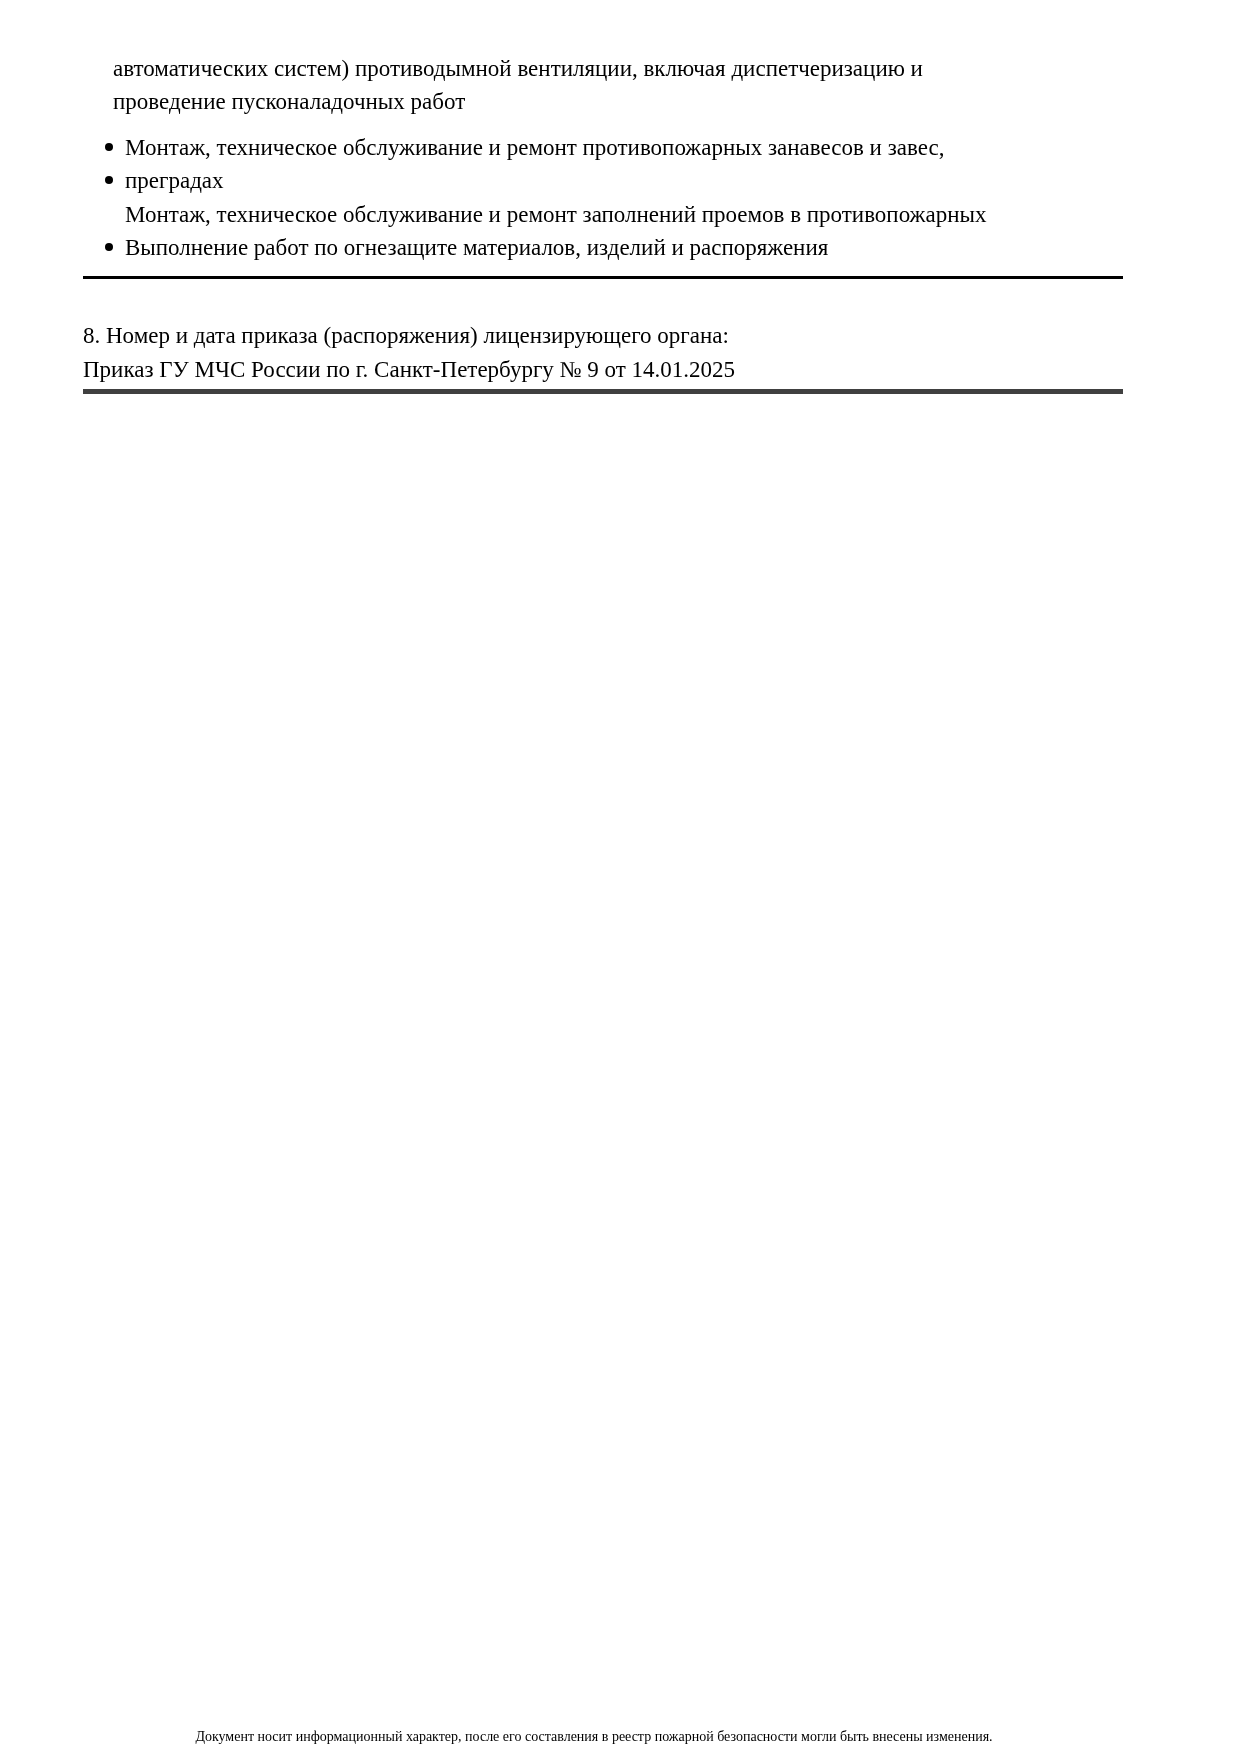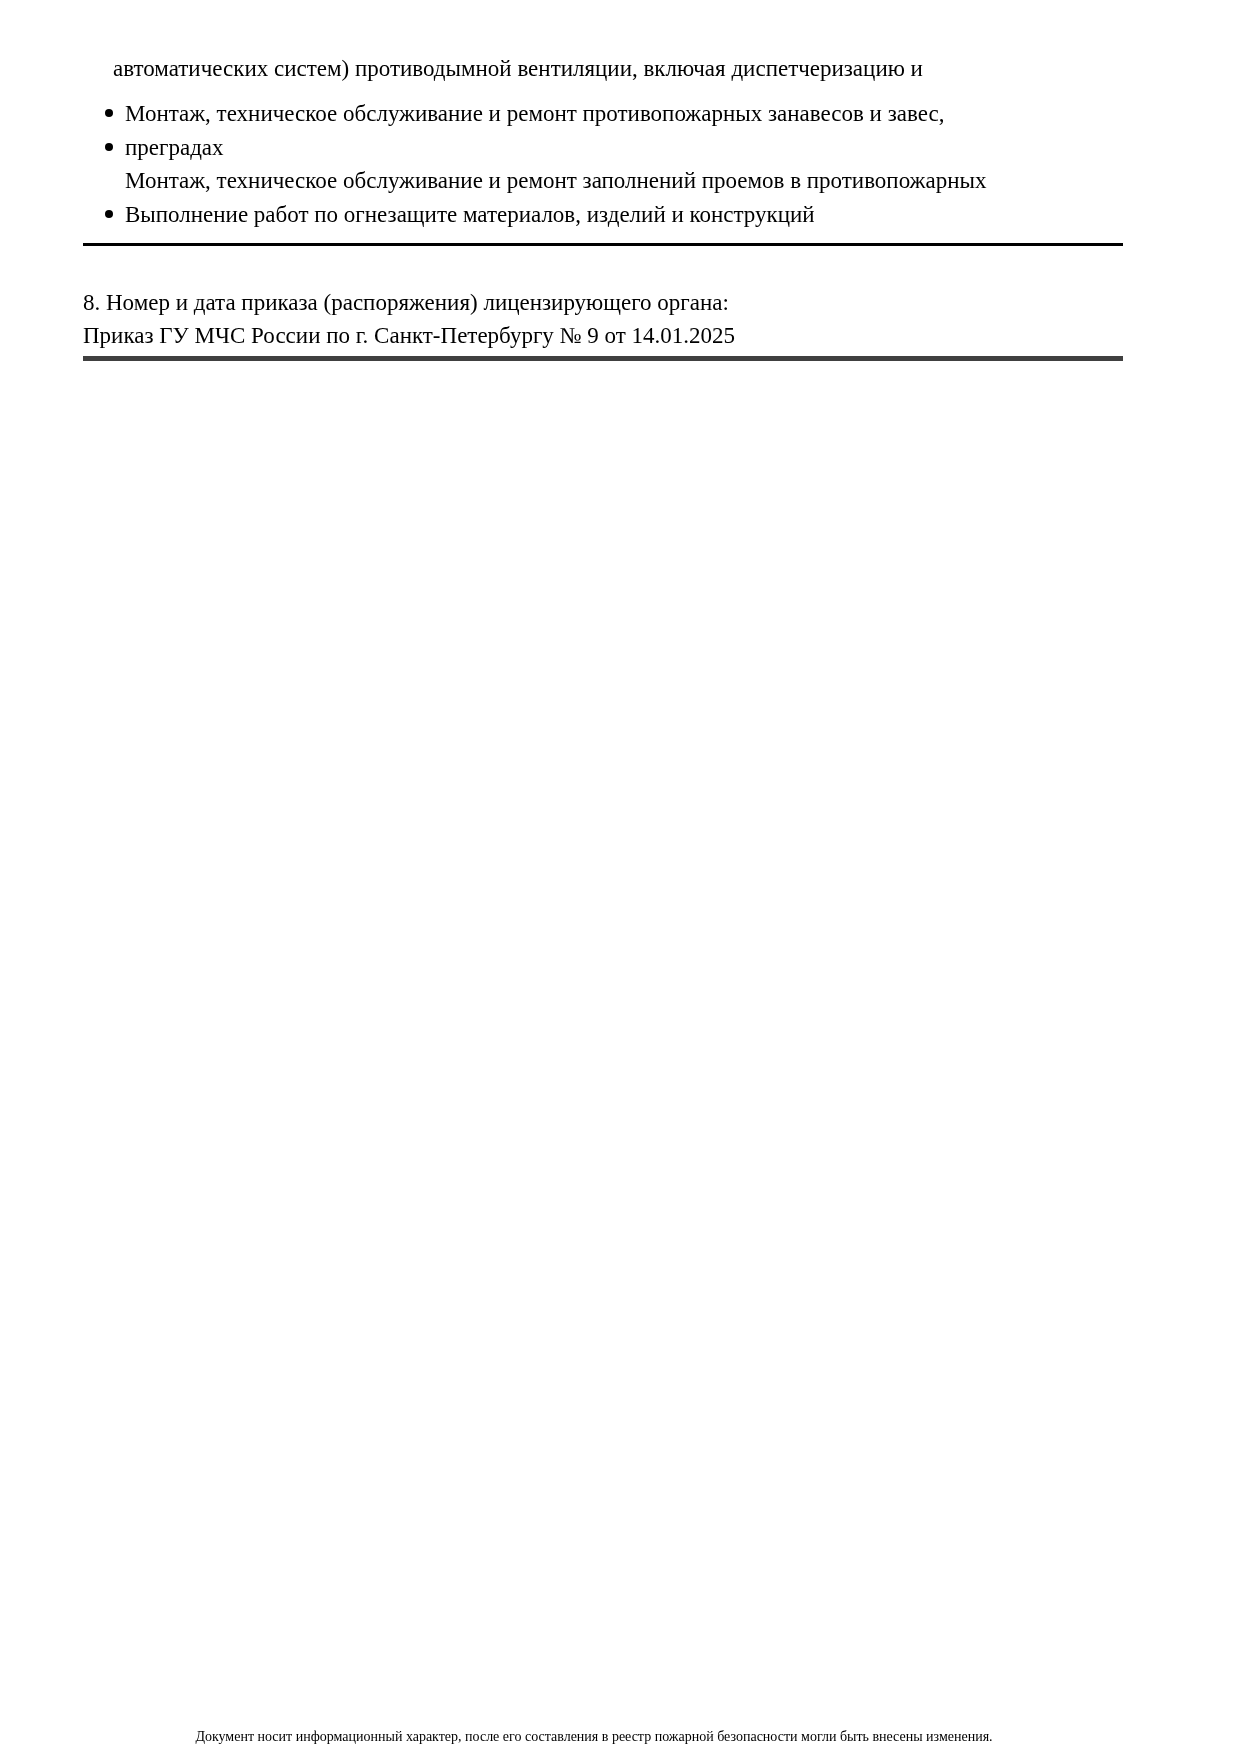--- a/index.html
+++ b/index.html
@@ -74,35 +74,36 @@
   }
 </style>
 </head>
 <body>
 
 <div class="page">
   <div class="content">
 
     <div class="hang-block">
       <div class="line">автоматических систем) противодымной вентиляции, включая диспетчеризацию и</div>
+      <div class="line">проведение пусконаладочных работ</div>
     </div>
 
     <ul class="works-list">
       <li>
         <span class="bullet-dot"></span>
         <div class="line">Монтаж, техническое обслуживание и ремонт противопожарных занавесов и завес,</div>
       </li>
       <li>
         <span class="bullet-dot"></span>
         <div class="line">преградах</div>
         <div class="line">Монтаж, техническое обслуживание и ремонт заполнений проемов в противопожарных</div>
       </li>
       <li>
         <span class="bullet-dot"></span>
-        <div class="line">Выполнение работ по огнезащите материалов, изделий и конструкций</div>
+        <div class="line">Выполнение работ по огнезащите материалов, изделий и распоряжения</div>
       </li>
     </ul>
 
     <div class="divider"></div>
 
     <div class="section8-label">8. Номер и дата приказа (распоряжения) лицензирующего органа:</div>
     <div class="section8-value">Приказ ГУ МЧС России по г. Санкт-Петербургу № 9 от 14.01.2025</div>
 
   </div>
 

